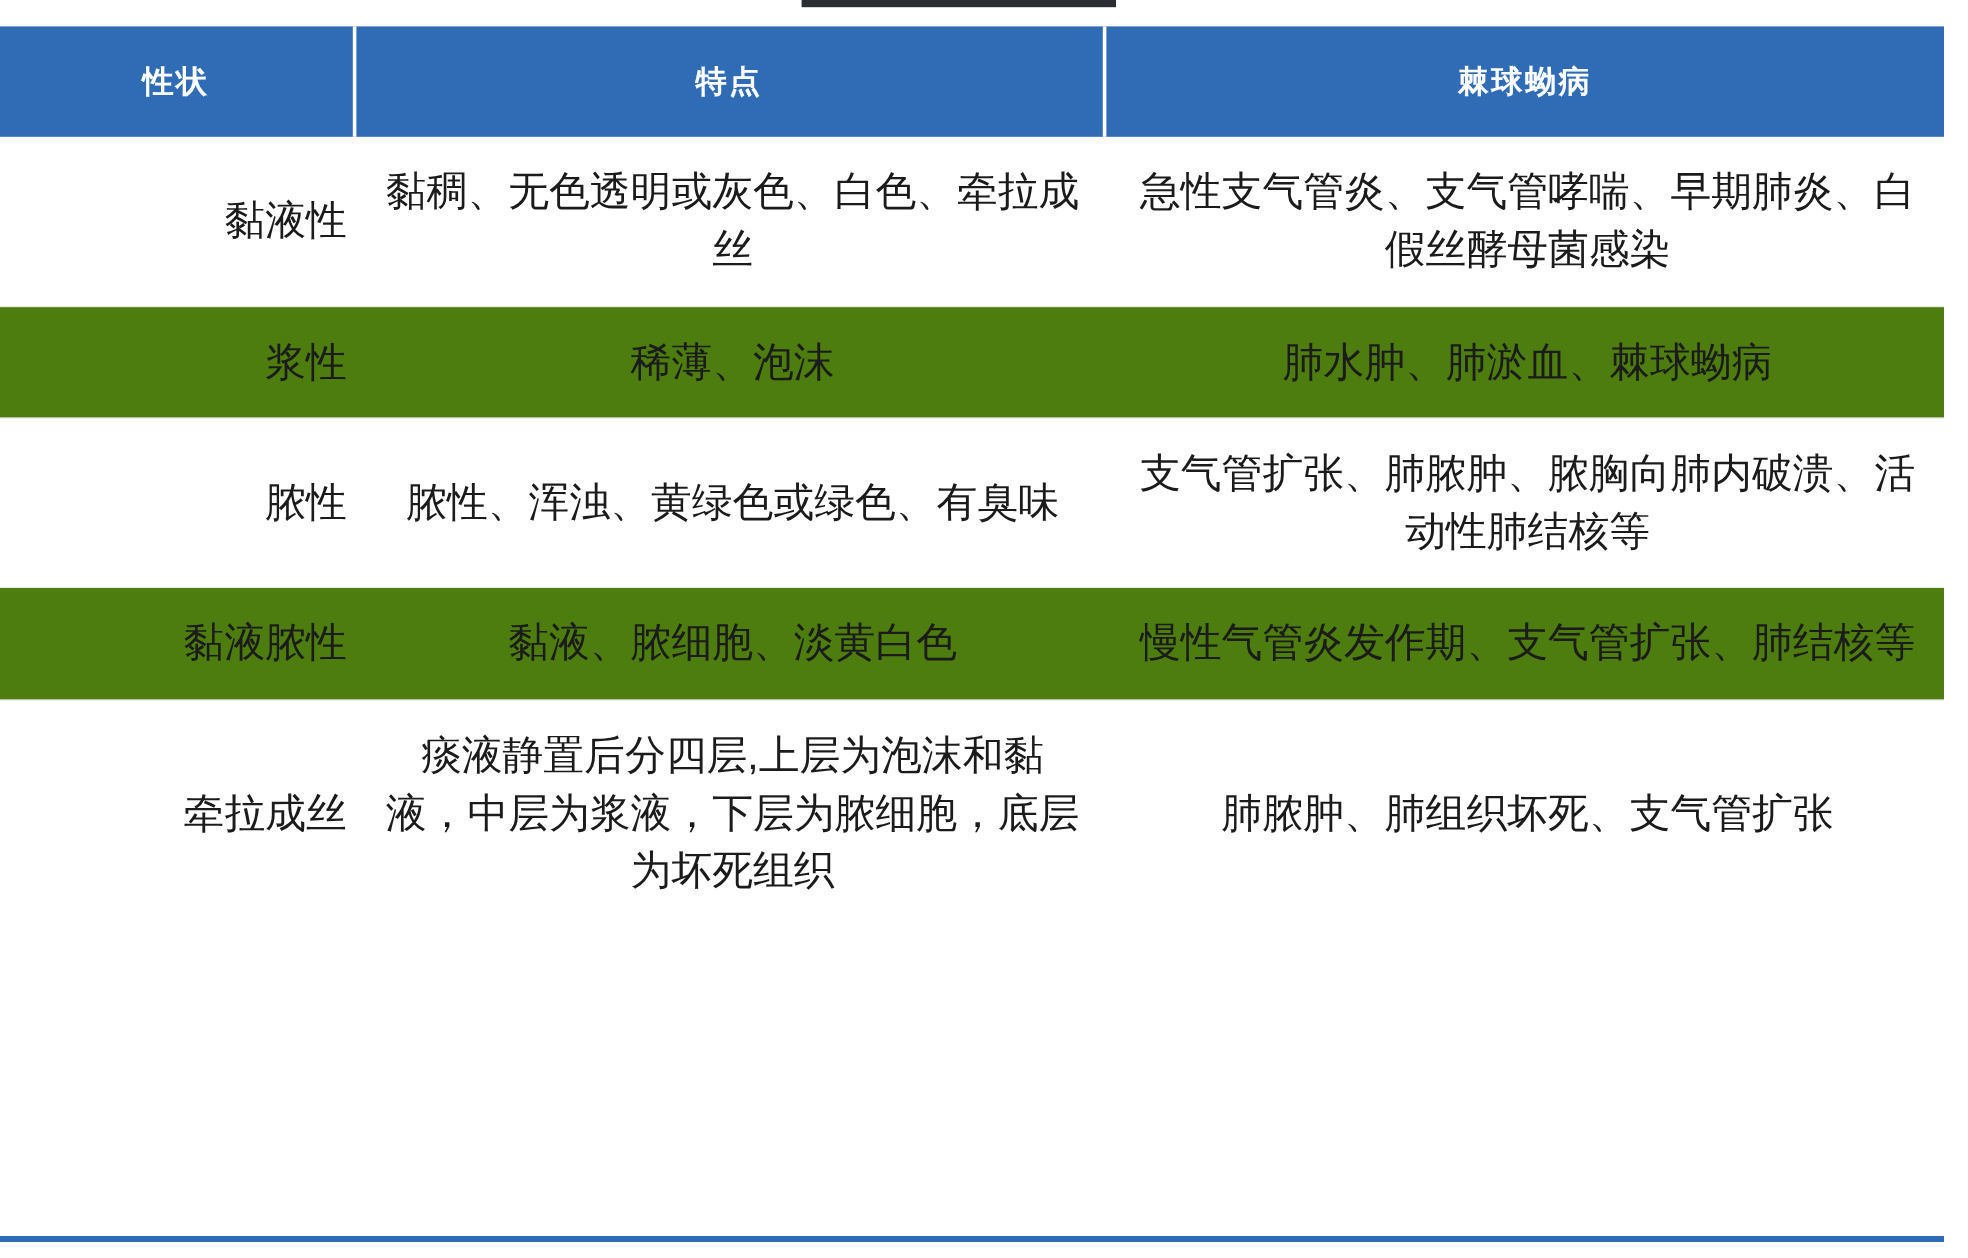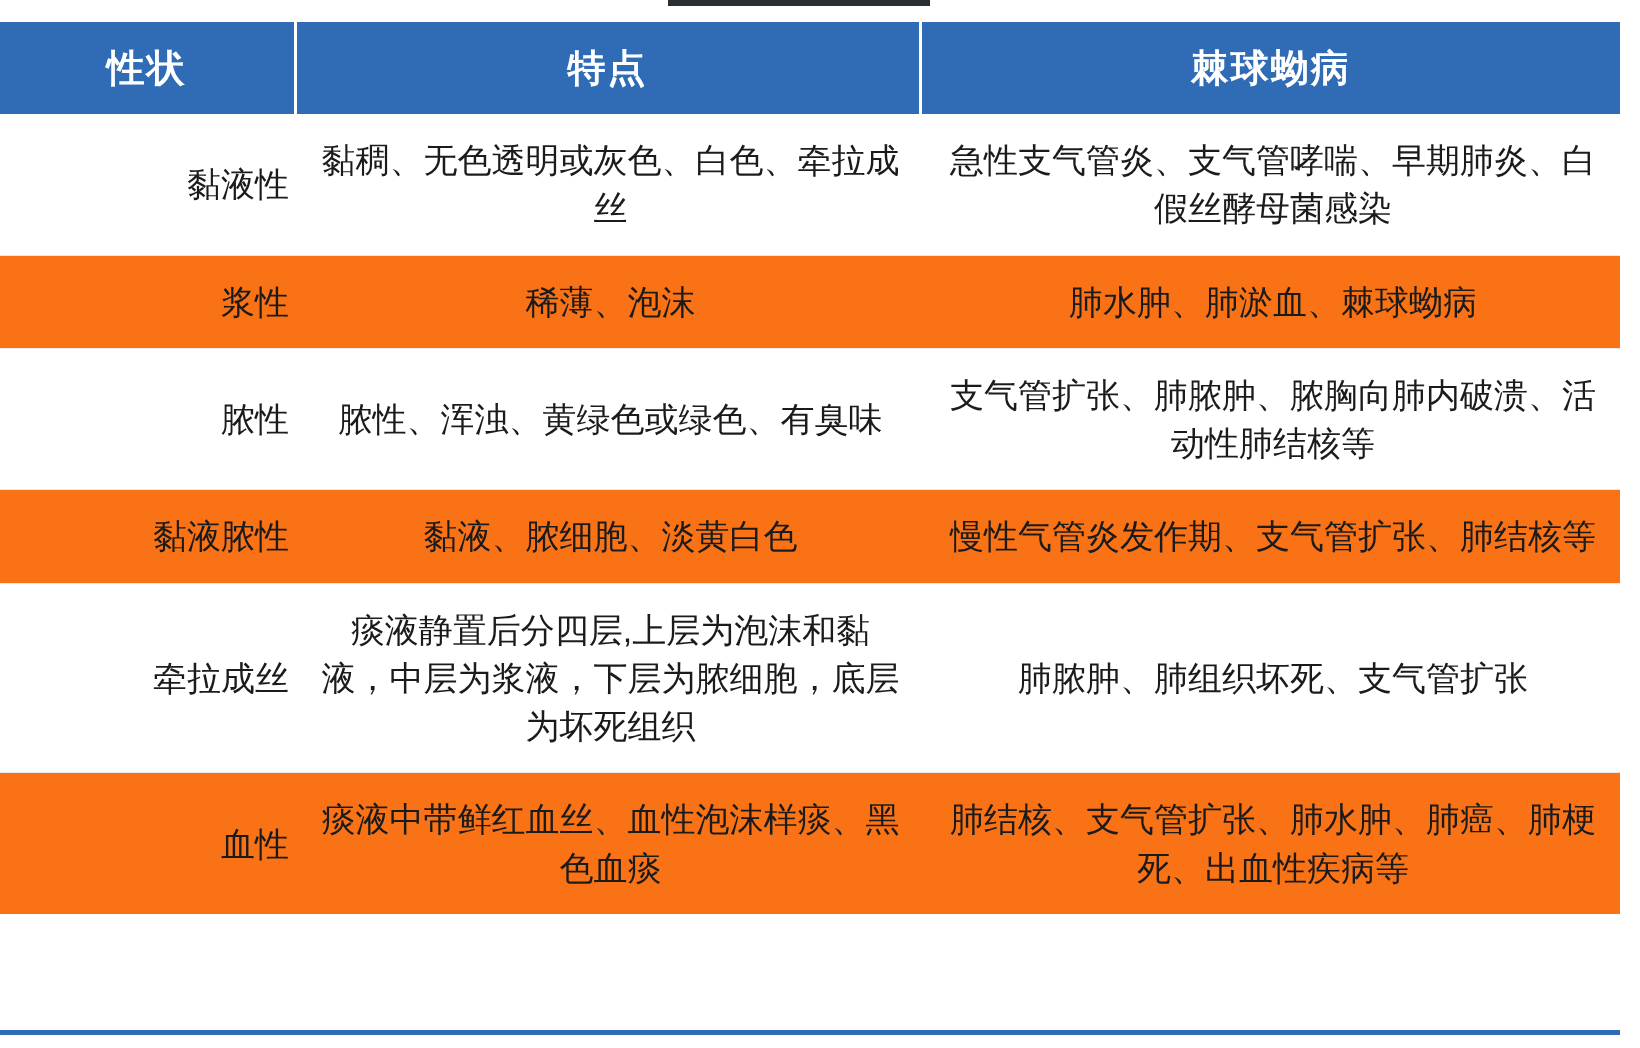--- a/index.html
+++ b/index.html
@@ -45,42 +45,42 @@
     width: 1620px;
   }
 
   table.spec-table col.c1 { width: 295px; }
   table.spec-table col.c2 { width: 625px; }
   table.spec-table col.c3 { width: 700px; }
 
   thead th {
     background: #2f6cb5;
     color: #ffffff;
-    font-size: 38px;
+    font-size: 26px;
     font-weight: bold;
     text-align: center;
     vertical-align: middle;
     height: 92px;
     padding: 0 10px;
     letter-spacing: 2px;
     border-right: 3px solid #ffffff;
   }
   thead th:last-child { border-right: none; }
 
   tbody td {
     font-size: 34px;
     color: #1b1b1b;
     line-height: 1.42;
     padding: 22px 18px 22px 18px;
     vertical-align: middle;
     border-bottom: 1px solid #e9e9e9;
   }
 
   tbody tr.alt td {
-    background: #f97316;
+    background: #4d7c0f;
   }
   tbody tr td:first-child {
     text-align: right;
     padding-left: 6px;
     padding-right: 6px;
   }
   tbody td.desc {
     text-align: center;
     padding-left: 24px;
   }
@@ -138,23 +138,18 @@
         <tr class="alt">
           <td>黏液脓性</td>
           <td class="desc">黏液、脓细胞、淡黄白色</td>
           <td class="desc">慢性气管炎发作期、支气管扩张、肺结核等</td>
         </tr>
         <tr>
           <td>牵拉成丝</td>
           <td class="desc">痰液静置后分四层,上层为泡沫和黏液，中层为浆液，下层为脓细胞，底层为坏死组织</td>
           <td class="desc">肺脓肿、肺组织坏死、支气管扩张</td>
         </tr>
-        <tr class="alt">
-          <td>血性</td>
-          <td class="desc">痰液中带鲜红血丝、血性泡沫样痰、黑色血痰</td>
-          <td class="desc">肺结核、支气管扩张、肺水肿、肺癌、肺梗死、出血性疾病等</td>
-        </tr>
       </tbody>
     </table>
     <div class="bottom-rule"></div>
   </div>
 
 </div>
 
 </body></html>

